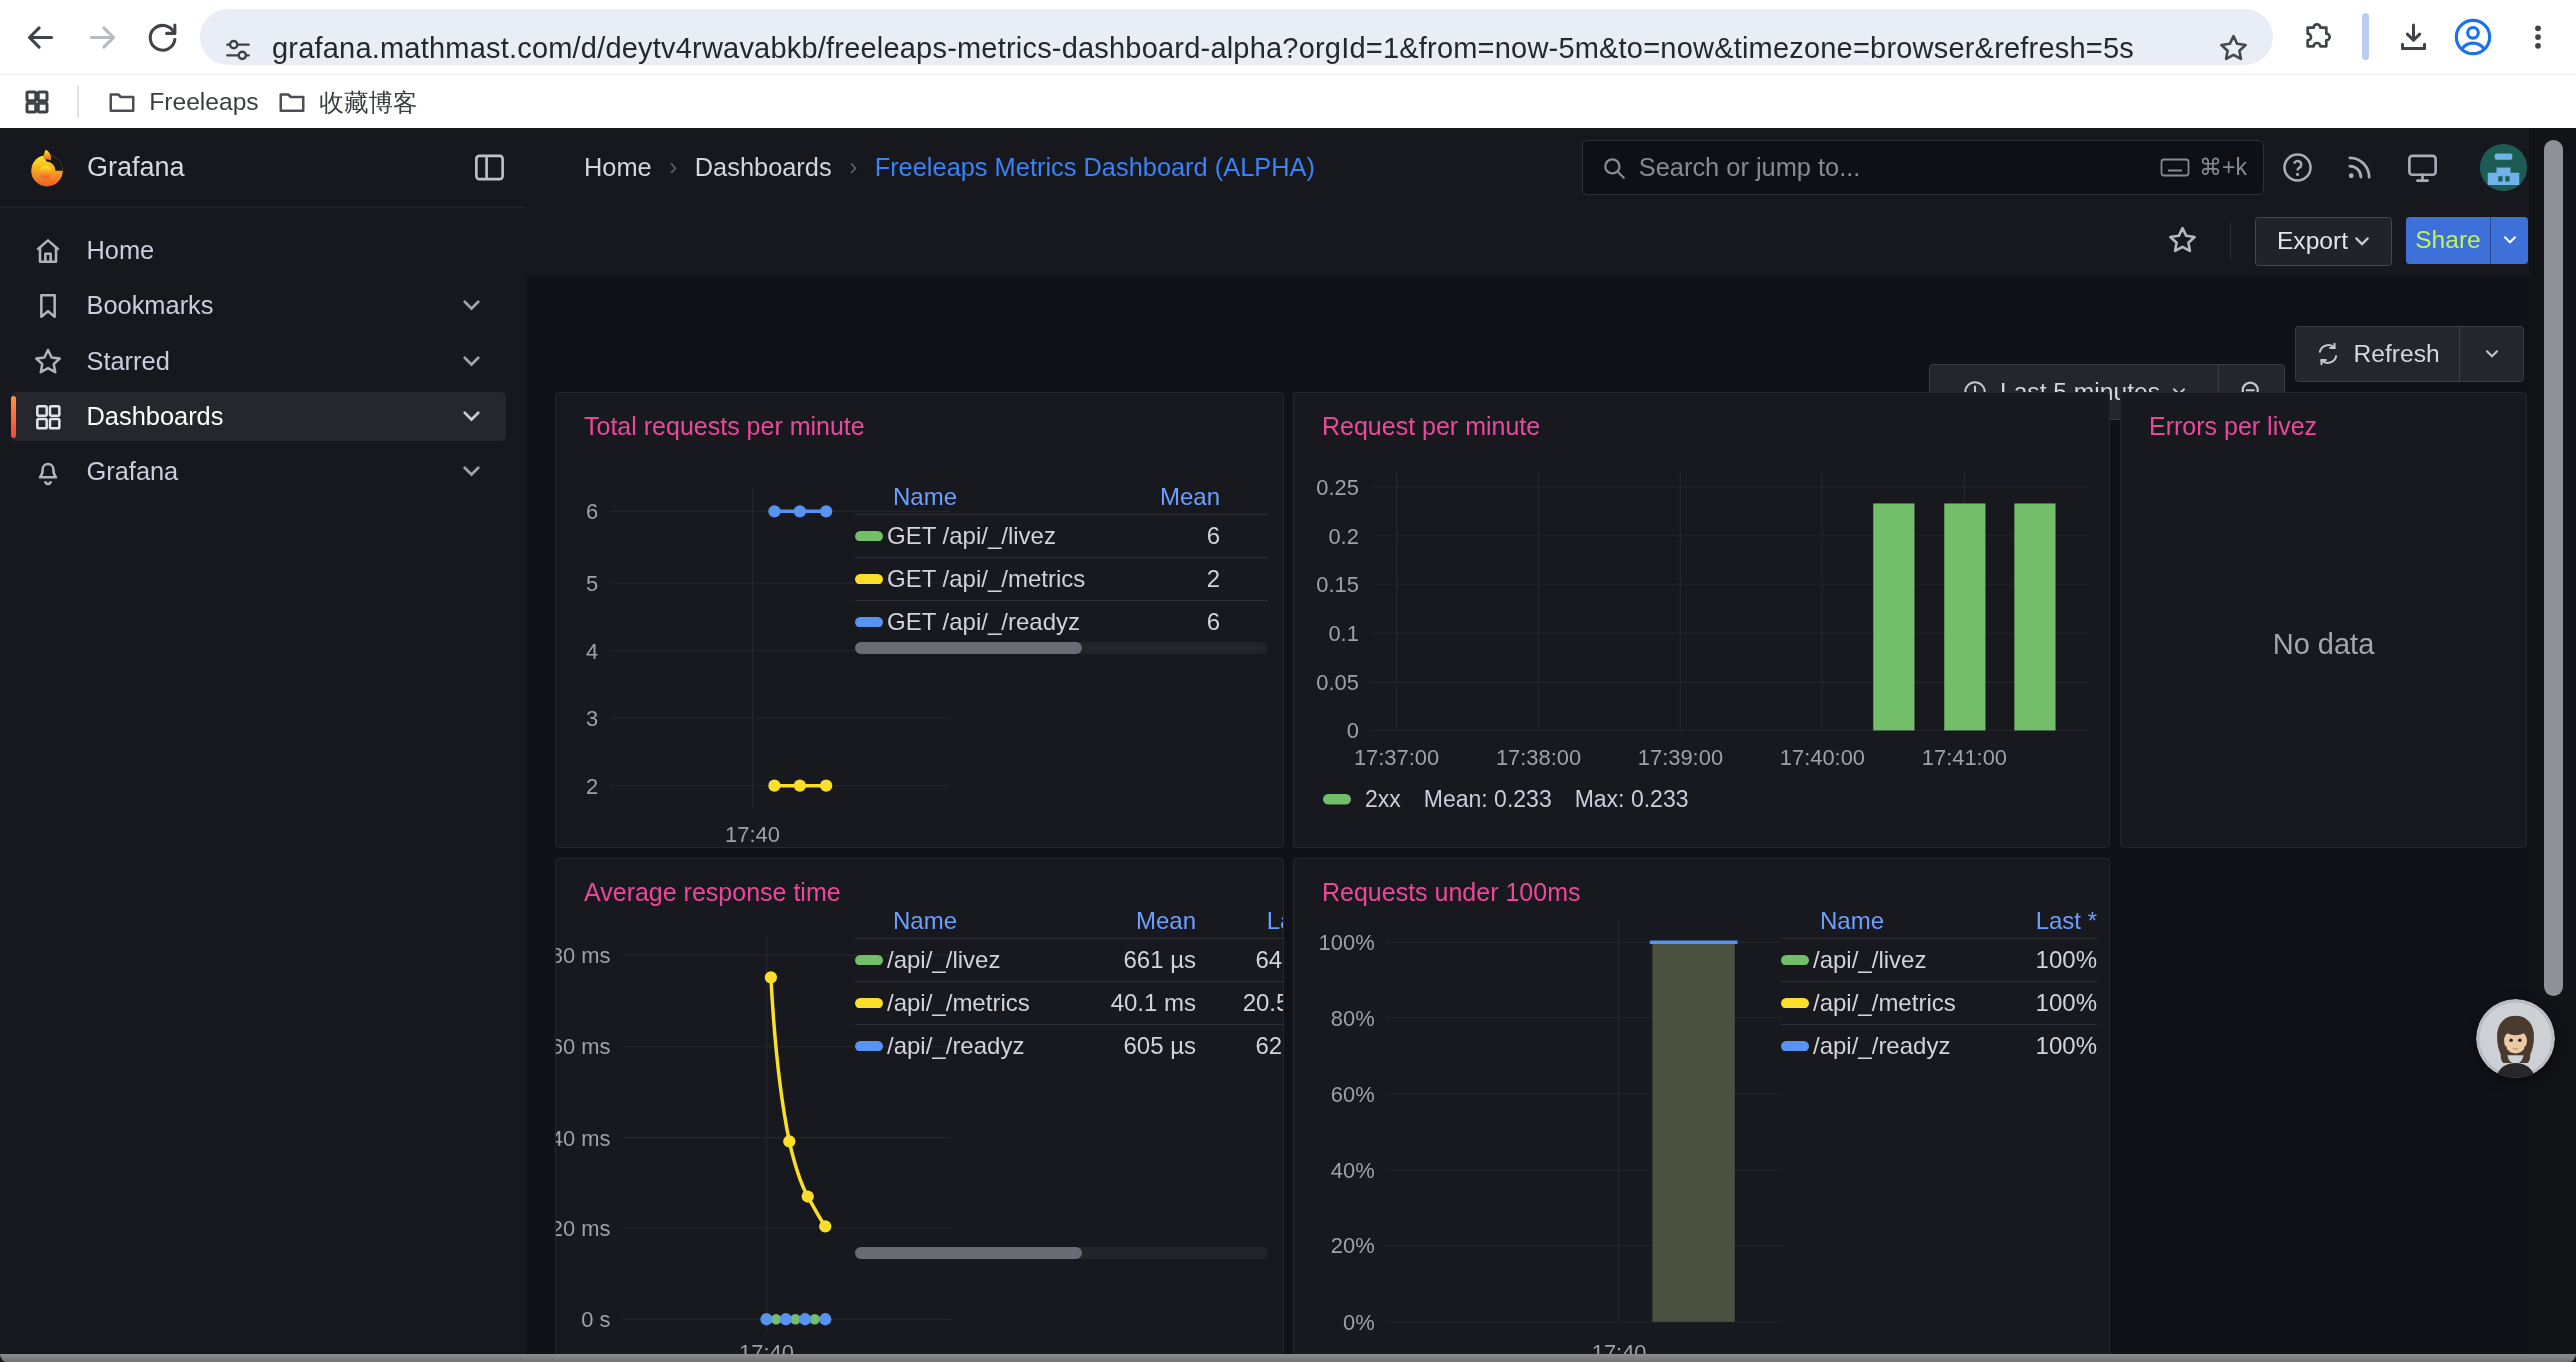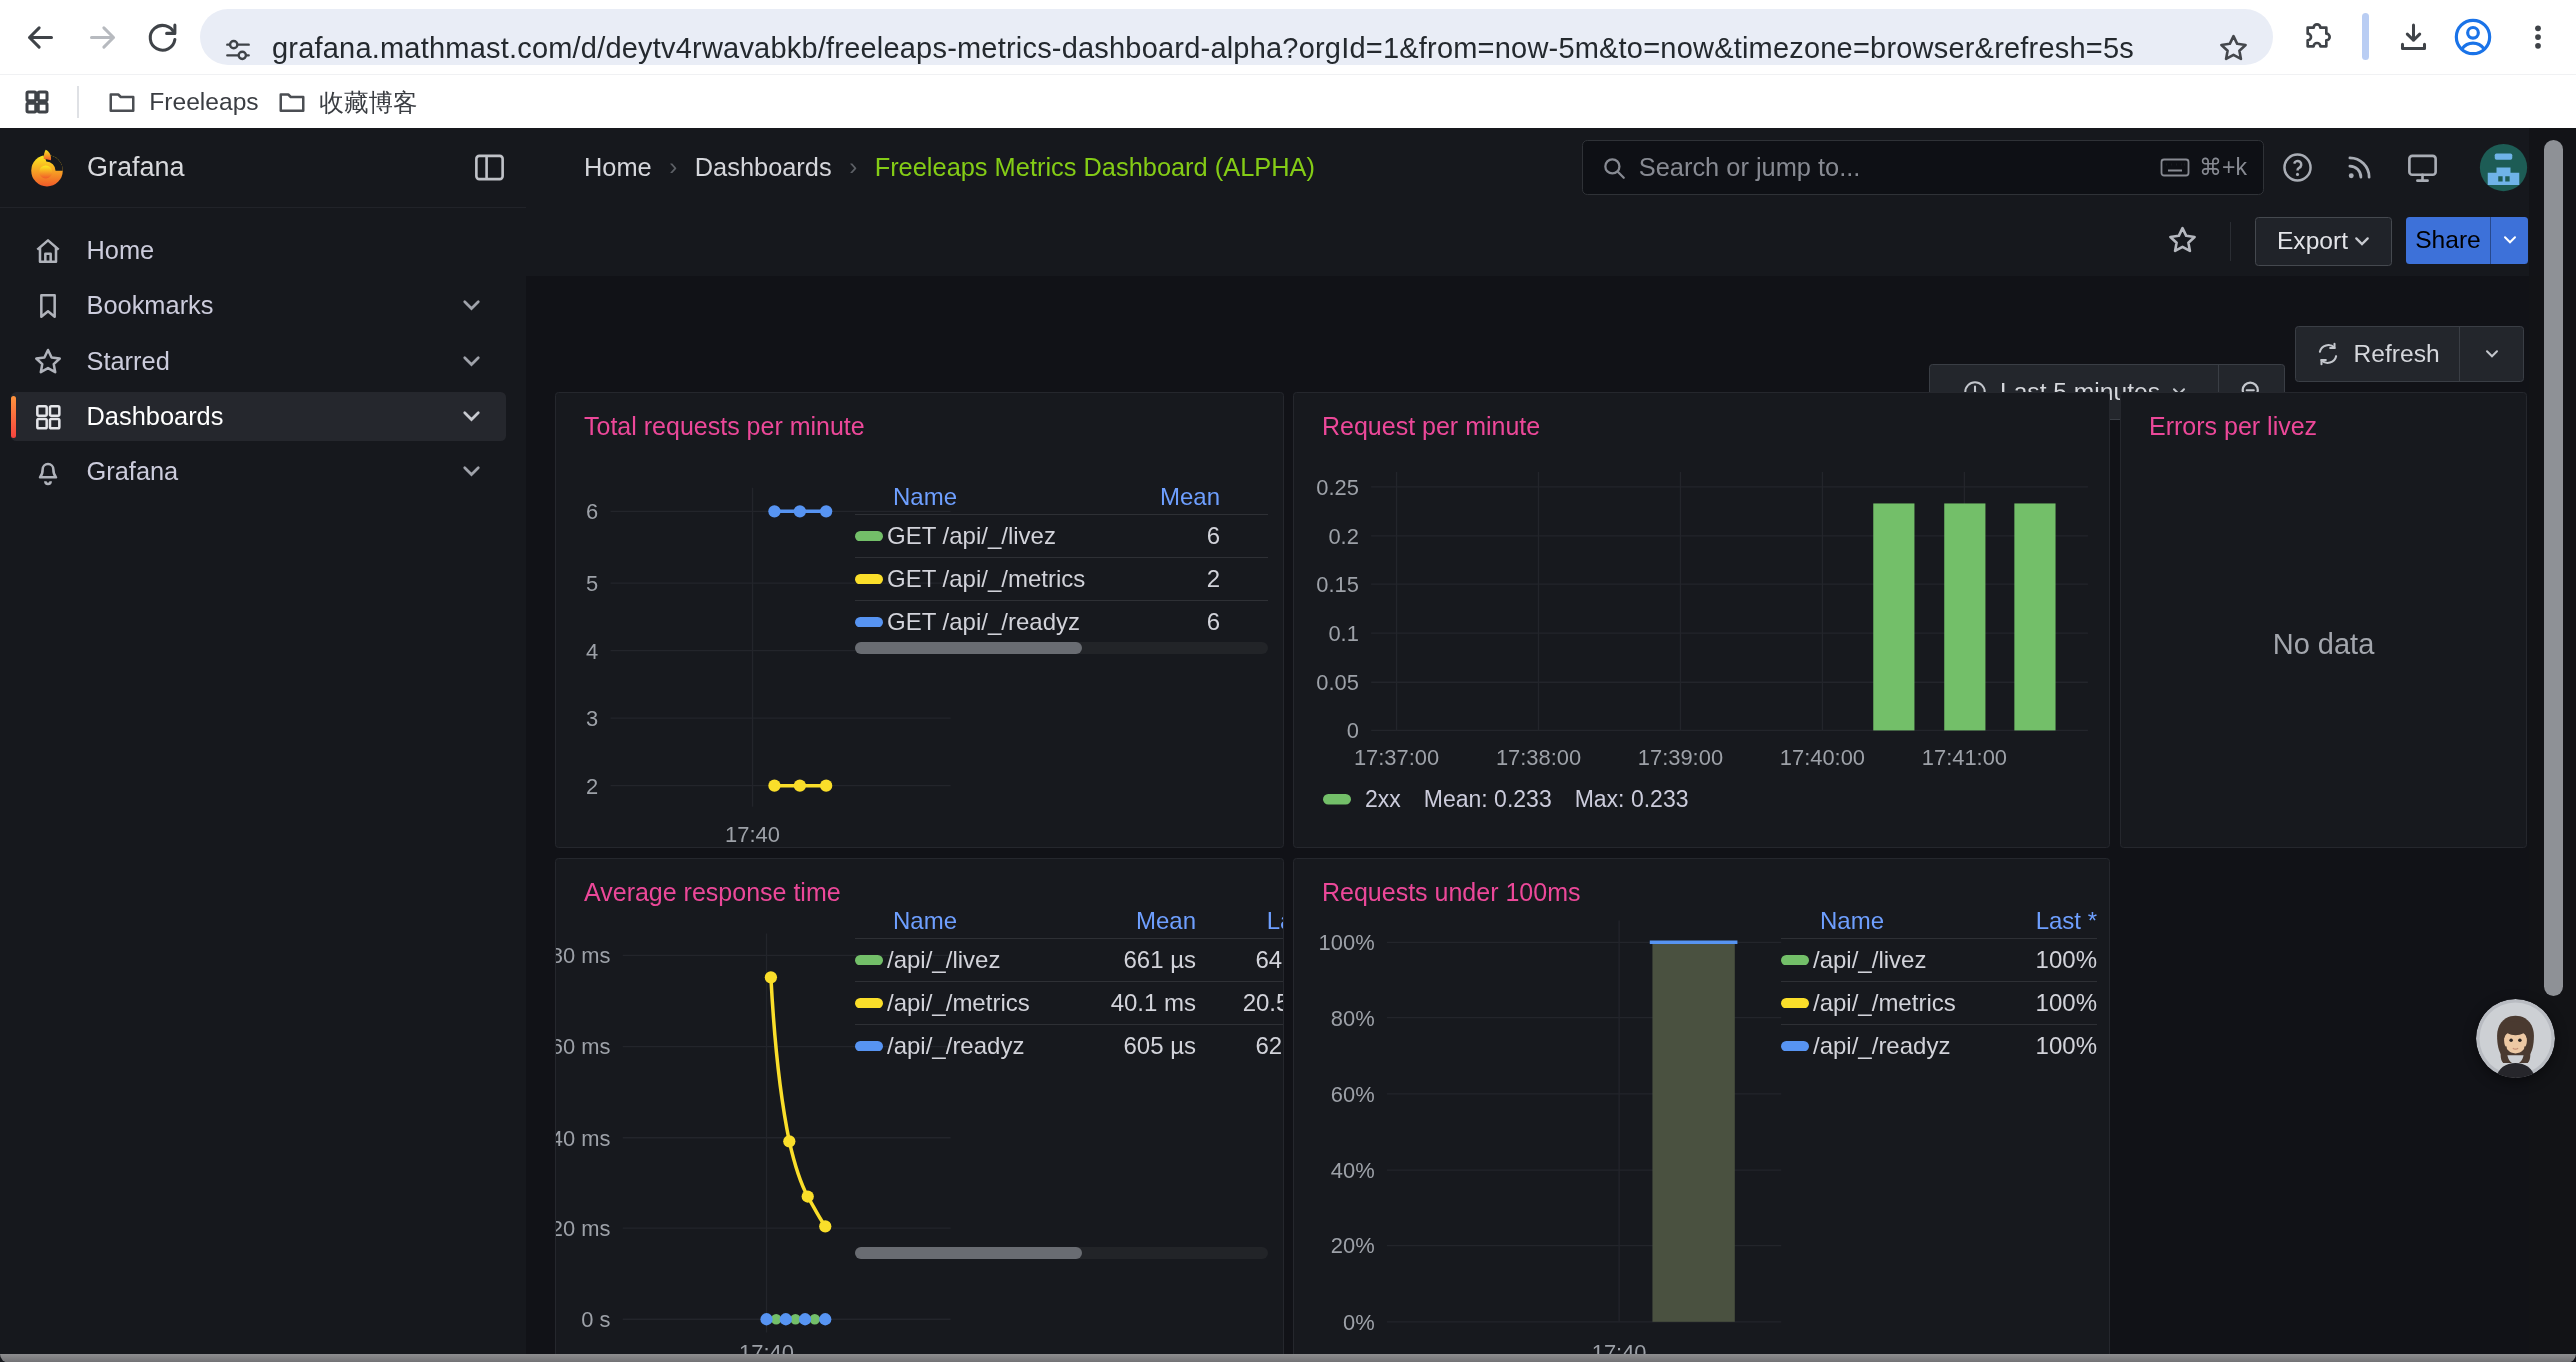--- a/index.html
+++ b/index.html
@@ -24,29 +24,29 @@
              display:flex;align-items:center;}
   .brand{font-size:27px;color:#d8d9dd;font-weight:500;margin-left:19px;}
   .sb-item{position:absolute;left:10.5px;width:495px;height:49px;border-radius:5.3px;
            display:flex;align-items:center;color:#ccccdc;}
   .sb-item .lbl{font-size:25.4px;margin-left:23px;flex:1;}
   .sb-item.active{background:#25272d;color:#ffffff;}
   .active-bar{position:absolute;left:0;top:3.5px;width:5.3px;height:42px;border-radius:2.6px;
               background:linear-gradient(#ff943d,#f5433e);}
   .nav-row{left:526px;top:0;width:2050px;height:78px;background:#16181d;border-bottom:0.9px solid #212329;}
   .crumbs{position:absolute;left:58px;top:0;height:78px;display:flex;align-items:center;font-size:25.4px;}
-  .crumb{color:#d5d6db;} .crumb.dim{color:#84cc16;} .crumb-sep{color:#5d6066;margin:0 17.5px;font-size:24px;}
+  .crumb{color:#d5d6db;} .crumb.dim{color:#3b82f6;} .crumb-sep{color:#5d6066;margin:0 17.5px;font-size:24px;}
   .searchbox{position:absolute;left:1056px;top:12.3px;width:680px;height:53px;background:#0e1015;
              border:0.9px solid #2f3237;border-radius:5.3px;display:flex;align-items:center;color:#878a92;}
   .searchbox .ph{font-size:25.4px;margin-left:12.3px;flex:1;}
   .shortcut{font-size:23px;margin:0 16px 0 8.8px;}
   .toolbar-row{left:526px;top:78px;width:2050px;height:70px;background:#16181d;border-bottom:0.9px solid #1b1d22;}
   .btn{display:flex;align-items:center;justify-content:center;border-radius:3.5px;font-size:24.6px;}
   .btn.ghost{background:#202329;border:0.9px solid #45494f;color:#e3e4e8;}
-  .btn-blue{background:#3d71d9;color:#000000;font-weight:500;}
+  .btn-blue{background:#3d71d9;color:#bef264;font-weight:500;}
   
   .canvas{left:526px;top:148px;width:2050px;height:1086px;background:#111217;overflow:hidden;}
   .tgroup{position:absolute;display:flex;background:#23262c;border:0.9px solid #3a3e45;border-radius:3.5px;
           color:#d5d7dc;height:56px;box-sizing:border-box;}
   .tseg{display:flex;align-items:center;justify-content:center;gap:12.3px;font-size:24.6px;font-weight:500;}
   .tseg+.tseg{border-left:0.9px solid #3a3e45;}
   .panel{position:absolute;background:#17191e;border:0.9px solid #25272d;border-radius:3.5px;overflow:hidden;}
   .panel-title{position:absolute;left:28px;top:19px;font-size:25px;font-weight:500;color:#ec4899;margin:0;}
   .nodata{position:absolute;left:0;right:0;text-align:center;font-size:29px;color:#a3a6ad;}
   

